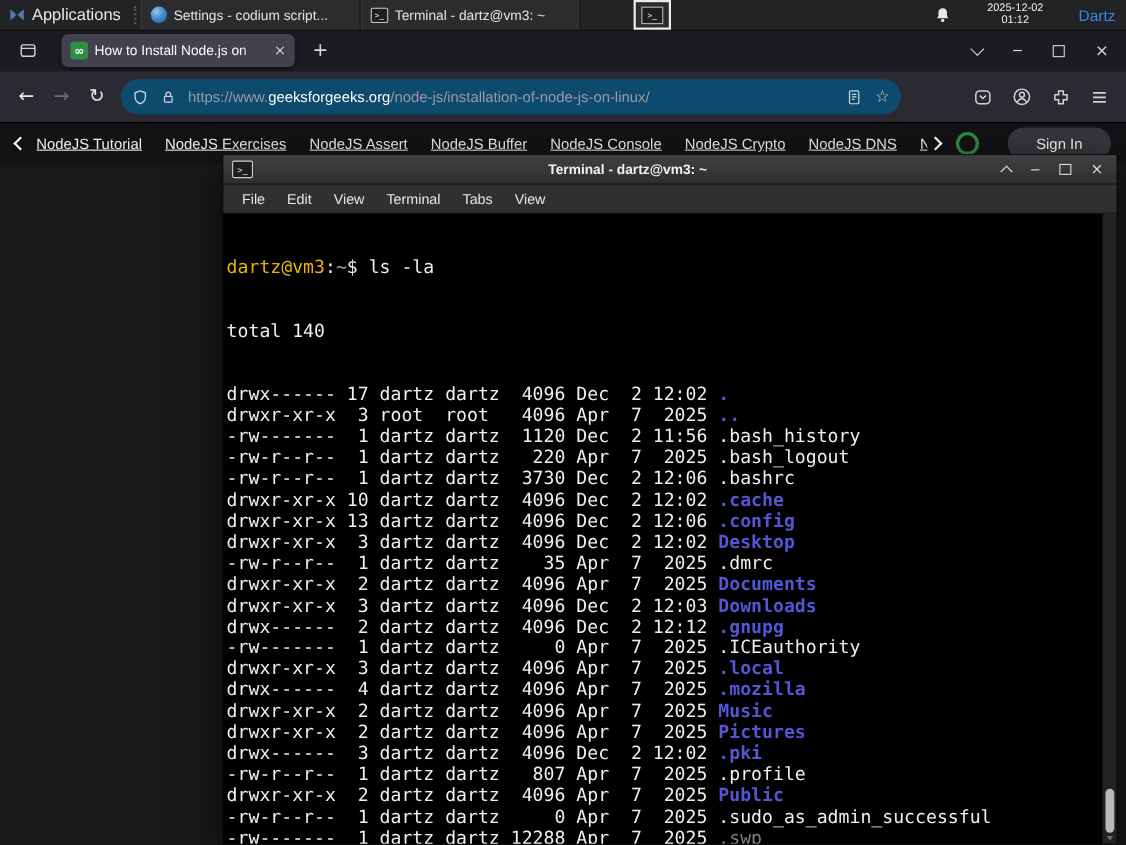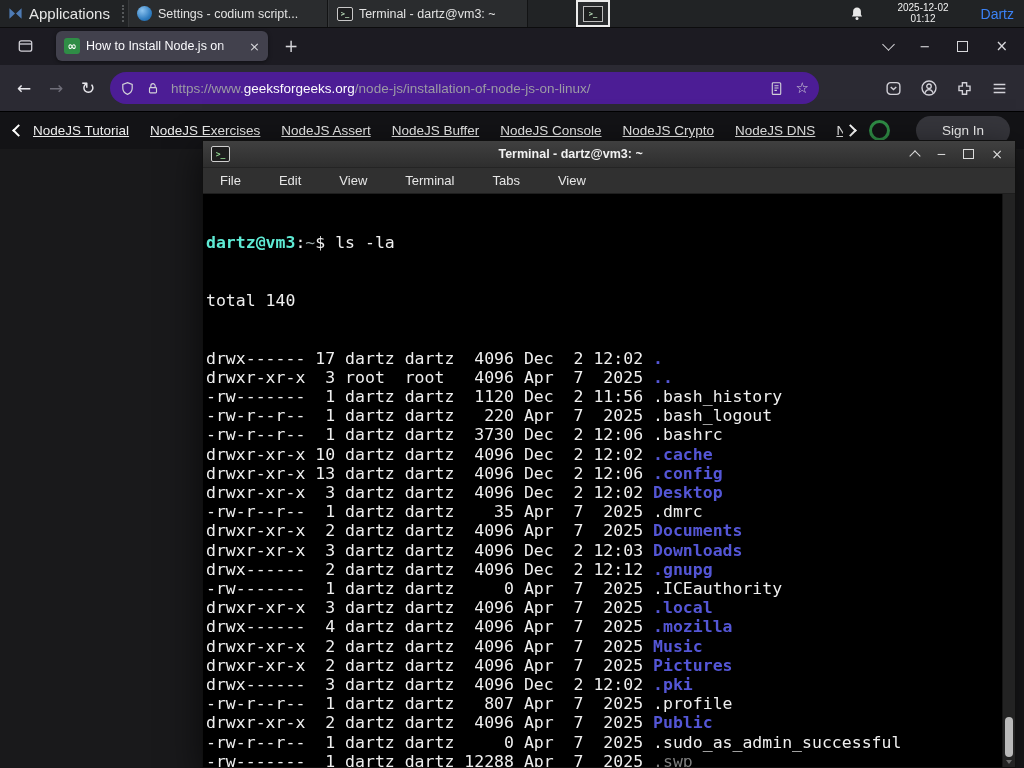--- a/index.html
+++ b/index.html
@@ -47,21 +47,21 @@
   .newtab{color:#d7d7db;font-size:17px;margin-left:16px;}
   .tab-right{margin-left:auto;display:flex;align-items:center;gap:27px;padding-right:16px;color:#d7d7db;font-size:13px;}
   .chev-down{width:8px;height:8px;border-right:1.6px solid #d7d7db;border-bottom:1.6px solid #d7d7db;
              transform:rotate(45deg);margin-top:-4px;}
   .sq-btn{width:9px;height:9px;border:1.4px solid #d7d7db;display:inline-block;}
 
   .navbar{height:46px;background:#2b2a33;display:flex;align-items:center;padding:0 8px;flex:none;}
   .nav-ic{width:32px;height:32px;display:flex;align-items:center;justify-content:center;
           color:#e8e7ec;font-size:17px;border-radius:4px;flex:none;}
   .nav-ic.fwd{color:#6f6e79;}
-  .urlbar{flex:1;height:32px;background:#4c1d95;border-radius:16px;display:flex;align-items:center;
+  .urlbar{flex:1;height:32px;background:#0c4a6e;border-radius:16px;display:flex;align-items:center;
           padding:0 10px;gap:11px;margin-left:6px;box-sizing:border-box;}
   .url-text{flex:1;font-size:13.5px;white-space:nowrap;overflow:hidden;}
   .url-dim{color:#9b9aa5;} .url-host{color:#fbfbfe;}
   .url-actions{display:flex;align-items:center;gap:12px;color:#d2d1d8;}
   .star{font-size:15px;color:#d2d1d8;}
   .nav-right{display:flex;align-items:center;gap:18px;margin-left:66px;padding-right:8px;}
 
   .sitenav{height:37px;background:#131316;display:flex;align-items:center;padding:0 14px;flex:none;border-top:1px solid #000;}
   .chev-left{width:7px;height:7px;border-left:2.2px solid #fff;border-bottom:2.2px solid #fff;
              transform:rotate(45deg);flex:none;margin-right:10px;}
@@ -80,27 +80,27 @@
         display:flex;flex-direction:column;z-index:20;}
   .ttitle{height:26px;flex:none;background:linear-gradient(#404040,#2e2e2e);display:flex;align-items:center;
           padding:0 8px;border-bottom:1px solid #242424;}
   .ticon{width:17px;height:14px;background:#1d1d1d;border:1px solid #cfcfcf;border-radius:2px;color:#8fd48f;
          font:bold 8px "DejaVu Sans Mono",monospace;display:flex;align-items:center;justify-content:center;}
   .ttext{flex:1;text-align:center;color:#f0f0f0;font-size:12.5px;font-weight:bold;}
   .tctrl{display:flex;align-items:center;gap:17px;color:#dcdcdc;font-size:12px;padding-right:4px;}
   .chev-up{width:7px;height:7px;border-left:1.6px solid #dcdcdc;border-bottom:1.6px solid #dcdcdc;
            transform:rotate(135deg);margin-bottom:-3px;}
   .tmax{width:9px;height:8px;border:1.6px solid #dcdcdc;display:inline-block;}
-  .tmenu{height:25px;flex:none;background:#303030;display:flex;align-items:center;gap:20px;padding:0 8px;
+  .tmenu{height:25px;flex:none;background:#303030;display:flex;align-items:center;gap:2px;padding:0 8px;
          border-bottom:1px solid #1e1e1e;}
   .mi{color:#e6e6e6;font-size:13px;padding:2px 9px;}
   .tbody{flex:1;display:flex;min-height:0;}
   .tcontent{flex:1;padding:1px 0 0 3px;font-family:"DejaVu Sans Mono",monospace;font-size:16.5px;
             line-height:19.2px;color:#efefef;white-space:pre;overflow:hidden;}
-  .p-user{color:#5eead4;font-weight:bold;text-align:right;}
+  .p-user{color:#eab308;font-weight:normal;text-align:right;}
   .p-path{color:#9aa8a8;}
   .fn-dir{color:#5456d6;font-weight:bold;}
   .fn-dim{color:#7f7f7f;}
   .fn-file{color:#efefef;}
   .tscroll{width:12px;flex:none;background:#232323;border-left:1px solid #151515;position:relative;}
   .tthumb{position:absolute;left:2px;right:2px;top:523px;height:40px;background:#b9b9b9;border-radius:5px;}
   .tscroll::after{content:"";position:absolute;left:3px;bottom:3px;width:0;height:0;
                   border-left:3px solid transparent;border-right:3px solid transparent;border-top:4px solid #6e6e6e;}
 </style>
 </head>

